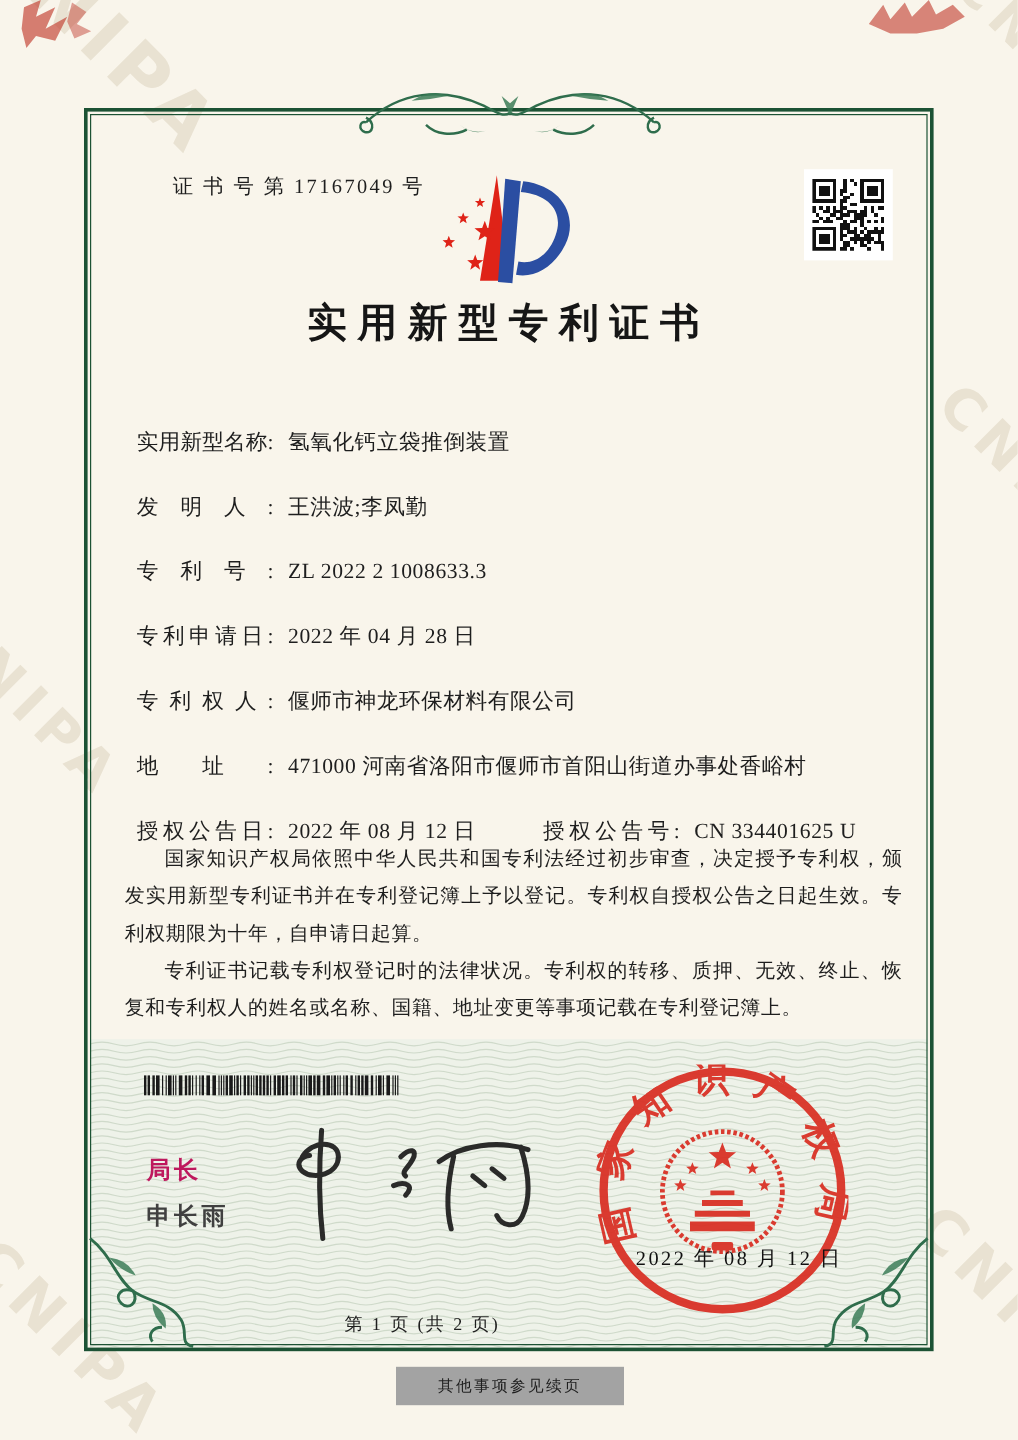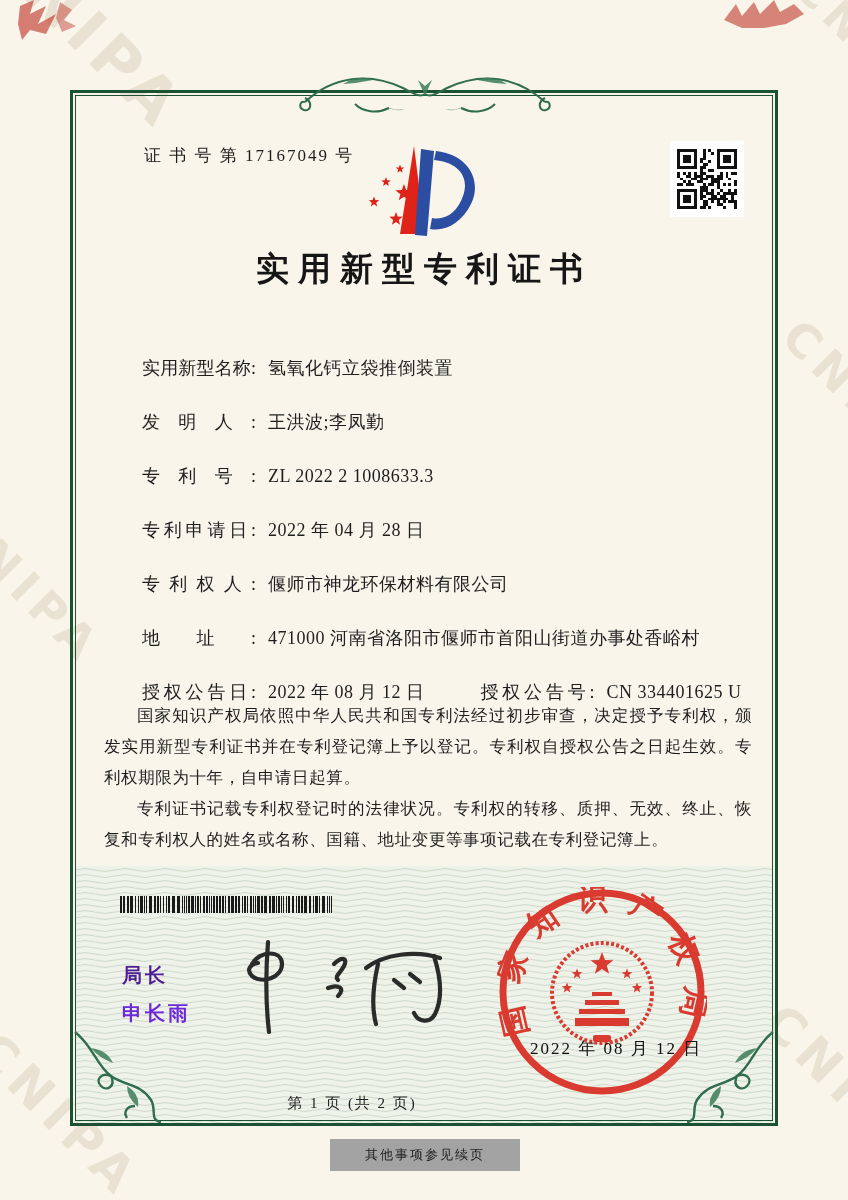--- a/index.html
+++ b/index.html
@@ -39,32 +39,32 @@
   
   .cert-no{left:108px;top:144px;font-size:17px;letter-spacing:2px;z-index:4;margin-left:36px;}
   .logo{left:358px;top:136px;z-index:4;}
   .qrbox{left:670px;top:141px;width:74px;height:76px;background:#fff;z-index:4;
     display:flex;align-items:center;justify-content:center;}
   .title{
     left:0;top:247px;width:848px;text-align:center;z-index:4;
     font-size:33px;font-weight:bold;letter-spacing:9px;color:#161616;
   }
   
-  .fields{left:114px;top:356px;width:640px;z-index:4;font-size:18px;margin-left:28px;}
+  .fields{left:114px;top:356px;width:640px;z-index:4;font-size:18px;}
   .field-row{margin-bottom:29px;line-height:25px;white-space:nowrap;}
   .fl{display:inline-block;width:114px;text-align:justify;text-align-last:justify;vertical-align:top;}
   .fv{margin-left:12px;letter-spacing:.5px;}
   .fl2{display:inline-block;width:114px;text-align:justify;text-align-last:justify;margin-left:56px;vertical-align:top;}
   
   .bodytext{left:104px;top:700px;width:648px;z-index:4;font-size:16.5px;line-height:31px;letter-spacing:.6px;text-align:justify;}
   .bodytext p{margin:0;text-indent:2em;}
   
   .barcode{left:120px;top:896px;z-index:4;}
-  .signer-title{left:122px;top:962px;z-index:4;font-family:"Liberation Sans","DejaVu Sans",sans-serif;font-weight:bold;font-size:20px;letter-spacing:3px;color:#4c1d95;}
-  .signer-name{left:122px;top:1000px;z-index:4;font-family:"Liberation Sans","DejaVu Sans",sans-serif;font-weight:bold;font-size:20px;letter-spacing:3px;color:#6d28d9;}
+  .signer-title{left:122px;top:962px;z-index:4;font-family:"Liberation Sans","DejaVu Sans",sans-serif;font-weight:bold;font-size:20px;letter-spacing:3px;color:#be185d;}
+  .signer-name{left:122px;top:1000px;z-index:4;font-family:"Liberation Sans","DejaVu Sans",sans-serif;font-weight:bold;font-size:20px;letter-spacing:3px;color:#404040;}
   .signature{left:238px;top:934px;z-index:4;}
   .seal{left:497px;top:887px;z-index:5;opacity:.94;}
   .seal-date{left:506px;top:1037px;width:220px;text-align:center;z-index:6;font-size:17px;letter-spacing:2px;color:#111;}
   .page-no{left:0;top:1094px;width:704px;text-align:center;z-index:4;font-size:15px;letter-spacing:2px;}
   .note{
     left:330px;top:1139px;width:190px;height:32px;z-index:4;
     background:#a3a3a3;display:flex;align-items:center;justify-content:center;
     font-size:13px;letter-spacing:2px;
   }
   .corner-red{z-index:2;opacity:.85;}

